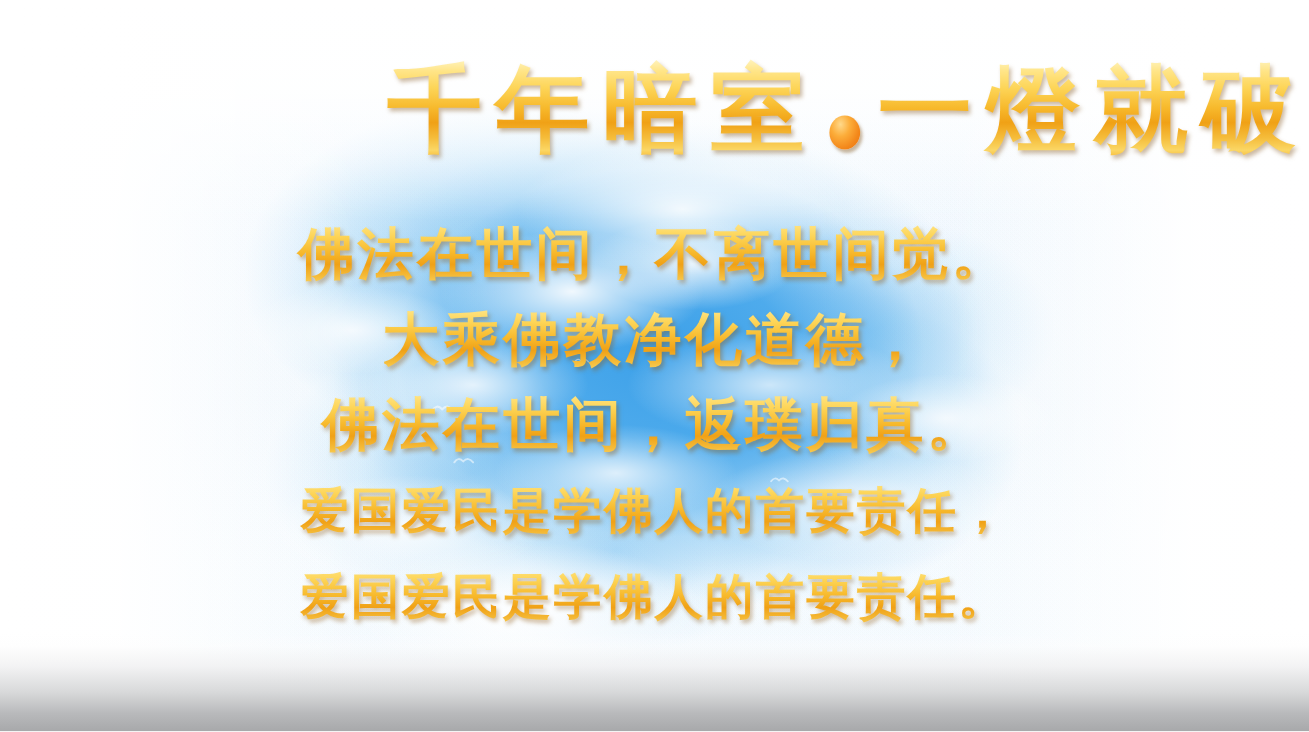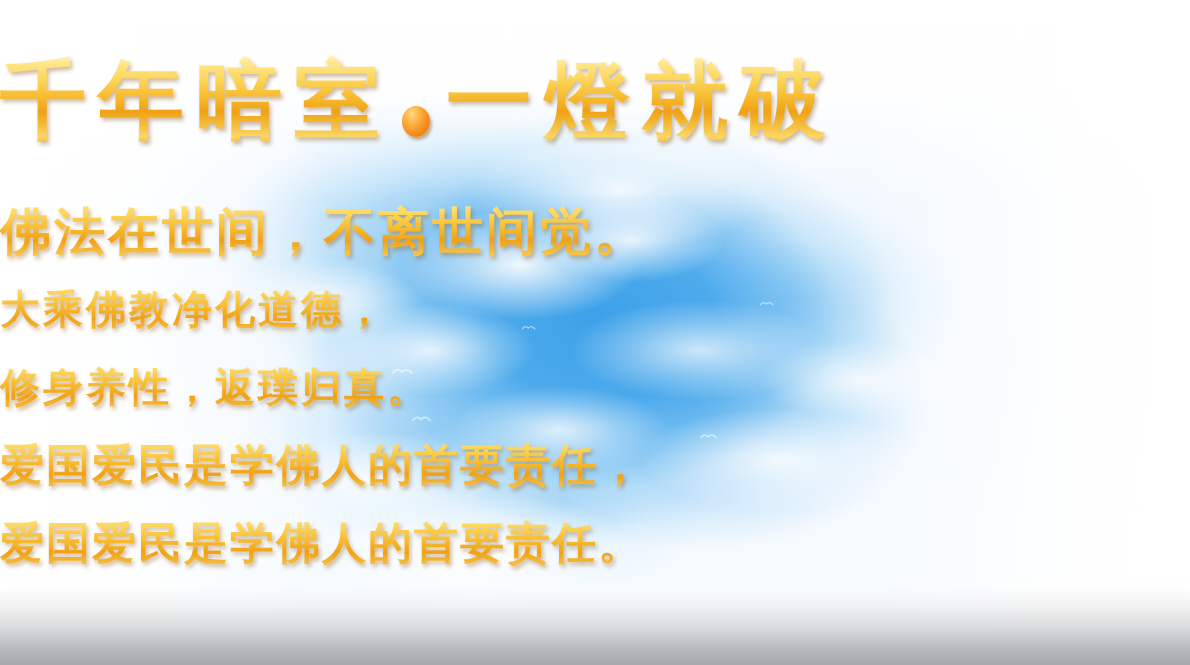--- a/index.html
+++ b/index.html
@@ -139,21 +139,21 @@
     background-clip: text;
     color: transparent;
     -webkit-text-fill-color: transparent;
   }
 
   #title-line {
     position: absolute;
     top: 52px;
     left: 0;
     right: 0;
-    text-align: left;
+    text-align: right;
     white-space: nowrap;
   }
 
   .title-text {
     display: inline-block;
     font-family: "DejaVu Serif", "Liberation Serif", serif;
     font-size: 86px;
     font-weight: 700;
     letter-spacing: 12px;
     line-height: 1.12;
@@ -177,35 +177,35 @@
     background: radial-gradient(ellipse at 36% 26%,
       #ffd98a 0%, #fcad3a 34%, #f3871a 68%, #e8710c 100%);
     box-shadow: 2px 3px 3px rgba(120,72,10,0.40);
   }
 
   #verse-block {
     position: absolute;
     top: 192px;
     left: 0;
     right: 0;
-    text-align: left;
+    text-align: center;
   }
 
   .verse-line {
     display: block;
     white-space: nowrap;
     font-family: "DejaVu Serif", "Liberation Serif", serif;
     font-weight: 700;
     font-size: 52px;
     line-height: 78px;
     letter-spacing: 2px;
     filter: drop-shadow(2px 3px 2px rgba(140,86,14,0.40));
   }
   .verse-line.size-a { font-size: 51px; letter-spacing: 3px; }
-  .verse-line.size-b { font-size: 40px; letter-spacing: 3px; }
+  .verse-line.size-b { font-size: 52px; letter-spacing: 3px; }
   .verse-line.size-c { font-size: 44px; letter-spacing: 2px; }
 </style>
 </head>
 <body>
 
 <div id="poster">
 
   <div class="bg-layer bg-base"></div>
   <div class="bg-layer bg-sky-blob"></div>
   <div class="bg-layer bg-clouds"></div>
@@ -230,19 +230,19 @@
 
   <div class="content">
 
     <div id="title-line">
       <span class="title-text gold">千年暗室</span><span class="title-dot"></span><span class="title-text gold">一燈就破</span>
     </div>
 
     <div id="verse-block">
       <span class="verse-line size-a gold">佛法在世间，不离世间觉。</span>
       <span class="verse-line size-b gold">大乘佛教净化道德，</span>
-      <span class="verse-line size-b gold">修身养性，返璞归真。</span>
+      <span class="verse-line size-b gold">佛法在世间，返璞归真。</span>
       <span class="verse-line size-c gold">爱国爱民是学佛人的首要责任，</span>
       <span class="verse-line size-c gold">爱国爱民是学佛人的首要责任。</span>
     </div>
 
   </div>
 </div>
 
 </body></html>

